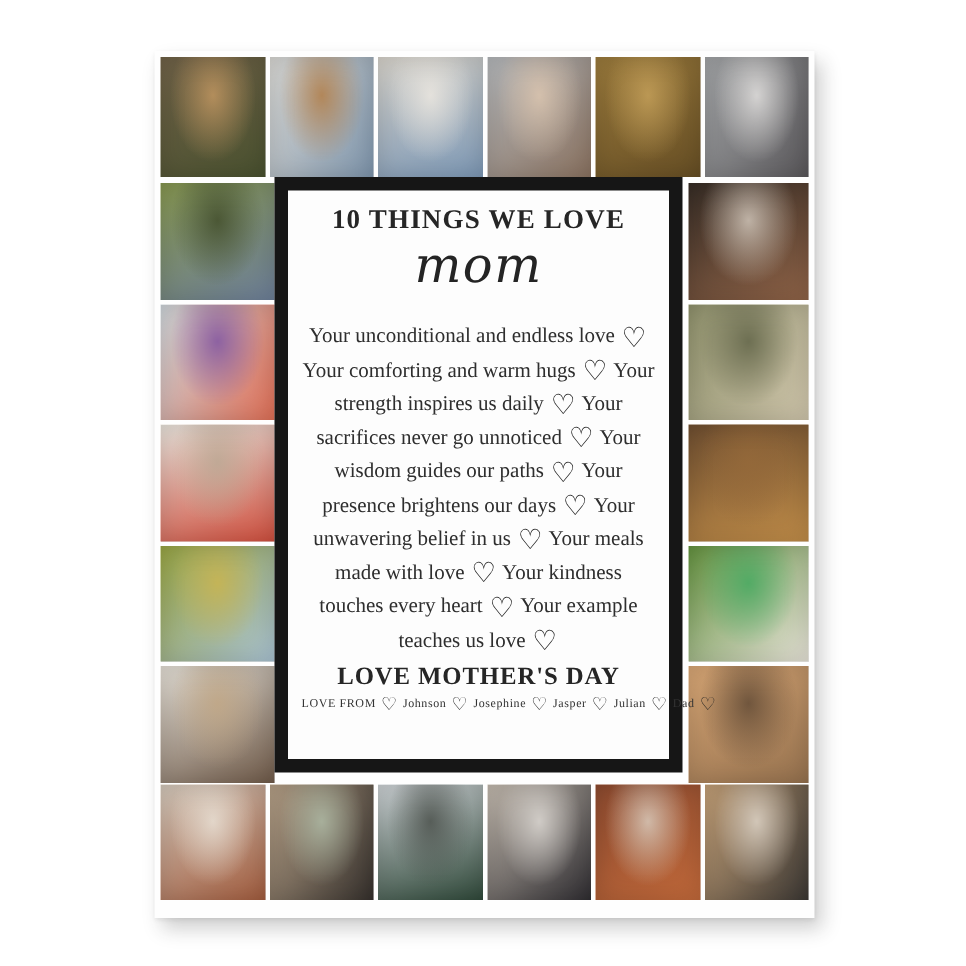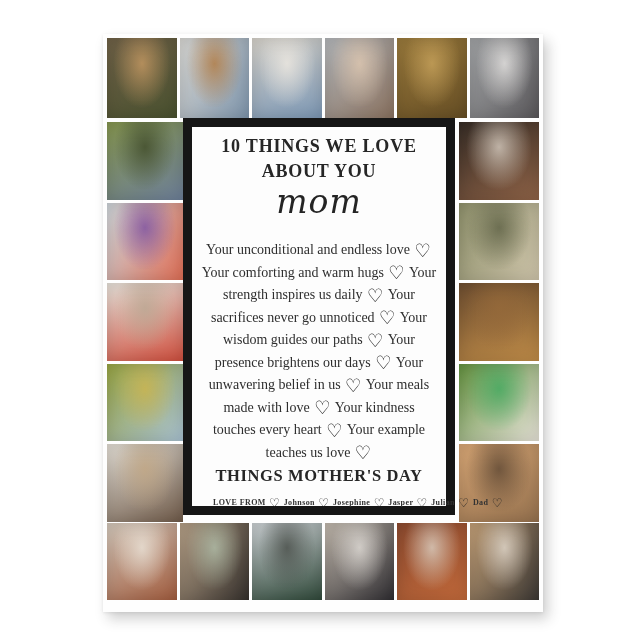--- a/index.html
+++ b/index.html
@@ -48,23 +48,22 @@
   .heart{
     font-family:"DejaVu Sans",sans-serif;
     font-size:1.32em;line-height:0;vertical-align:-0.13em;
     padding:0 1px;color:#222;
   }
   .footer-title{
     font-size:16.5px;font-weight:bold;letter-spacing:0.6px;
     margin:2px 0 3px 0;color:#262626;
   }
   .love-from{
-    font-size:8px;letter-spacing:0.4px;margin:12px;color:#333;
+    font-size:8px;letter-spacing:0.4px;margin:0;color:#333;
     white-space:nowrap;
-    font-weight:bold;
   }
   .love-from .heart{font-size:1.5em;}
 </style>
 </head>
 <body>
 
 <div class="stage">
   <div class="print">
 
     <div class="strip strip-top">
@@ -95,23 +94,22 @@
         <div class="photo" style="background: radial-gradient(at 50% 32%, rgba(72, 77, 72, 0.8) 0%, rgba(0, 0, 0, 0) 58%), linear-gradient(163deg, rgb(203, 208, 211) 0%, rgb(48, 73, 58) 100%);"></div>
         <div class="photo" style="background: radial-gradient(at 50% 32%, rgba(226, 222, 217, 0.8) 0%, rgba(0, 0, 0, 0) 58%), linear-gradient(135deg, rgb(194, 185, 174) 0%, rgb(47, 45, 49) 100%);"></div>
         <div class="photo" style="background: radial-gradient(at 50% 32%, rgba(220, 210, 197, 0.8) 0%, rgba(0, 0, 0, 0) 58%), linear-gradient(152deg, rgb(140, 74, 47) 0%, rgb(194, 105, 58) 100%);"></div>
         <div class="photo" style="background: radial-gradient(at 50% 32%, rgba(228, 219, 207, 0.8) 0%, rgba(0, 0, 0, 0) 58%), linear-gradient(118deg, rgb(194, 159, 119) 0%, rgb(59, 55, 51) 100%);"></div>
       </div>
 
     <div class="center-frame">
       <div class="center-inner">
         <div class="panel-title">
           <div>10 THINGS WE LOVE</div>
-          <div>ABOUT YOU</div>
         </div>
         <div class="recipient">mom</div>
         <div class="panel-body">Your unconditional and endless love <span class="heart">♡</span> Your comforting and warm hugs <span class="heart">♡</span> Your strength inspires us daily <span class="heart">♡</span> Your sacrifices never go unnoticed <span class="heart">♡</span> Your wisdom guides our paths <span class="heart">♡</span> Your presence brightens our days <span class="heart">♡</span> Your unwavering belief in us <span class="heart">♡</span> Your meals made with love <span class="heart">♡</span> Your kindness touches every heart <span class="heart">♡</span> Your example teaches us love <span class="heart">♡</span></div>
-        <div class="footer-title">THINGS MOTHER'S DAY</div>
+        <div class="footer-title">LOVE MOTHER'S DAY</div>
         <div class="love-from">LOVE FROM <span class="heart">♡</span> Johnson <span class="heart">♡</span> Josephine <span class="heart">♡</span> Jasper <span class="heart">♡</span> Julian <span class="heart">♡</span> Dad <span class="heart">♡</span></div>
       </div>
     </div>
 
   </div>
 </div>
 
 </body></html>

